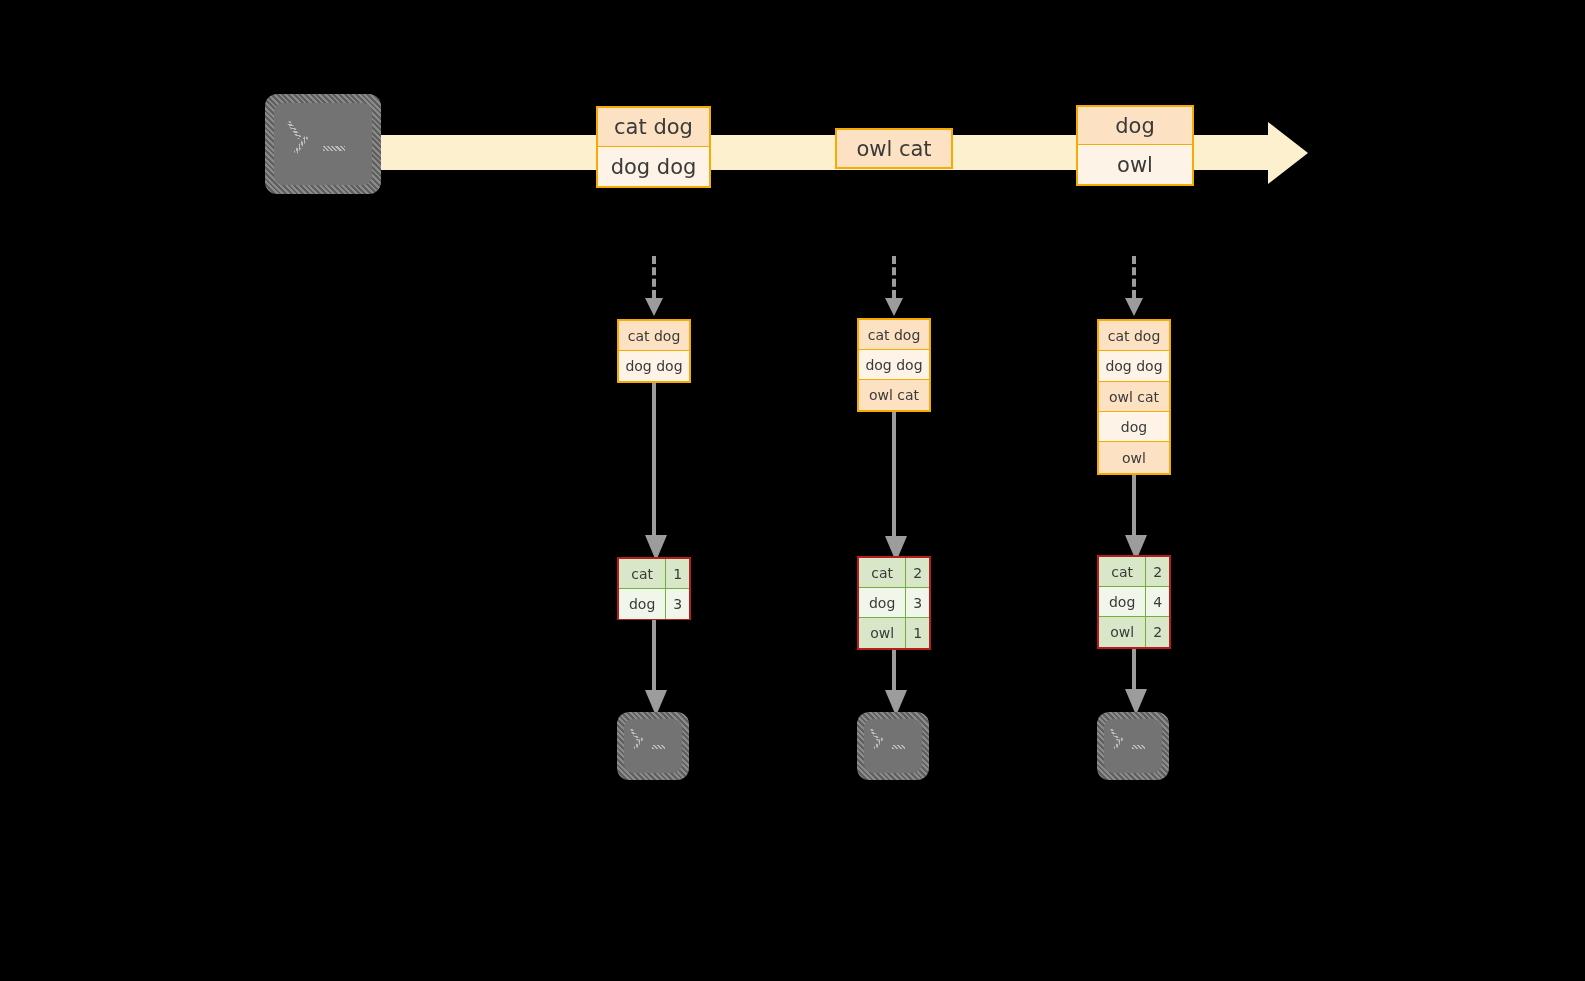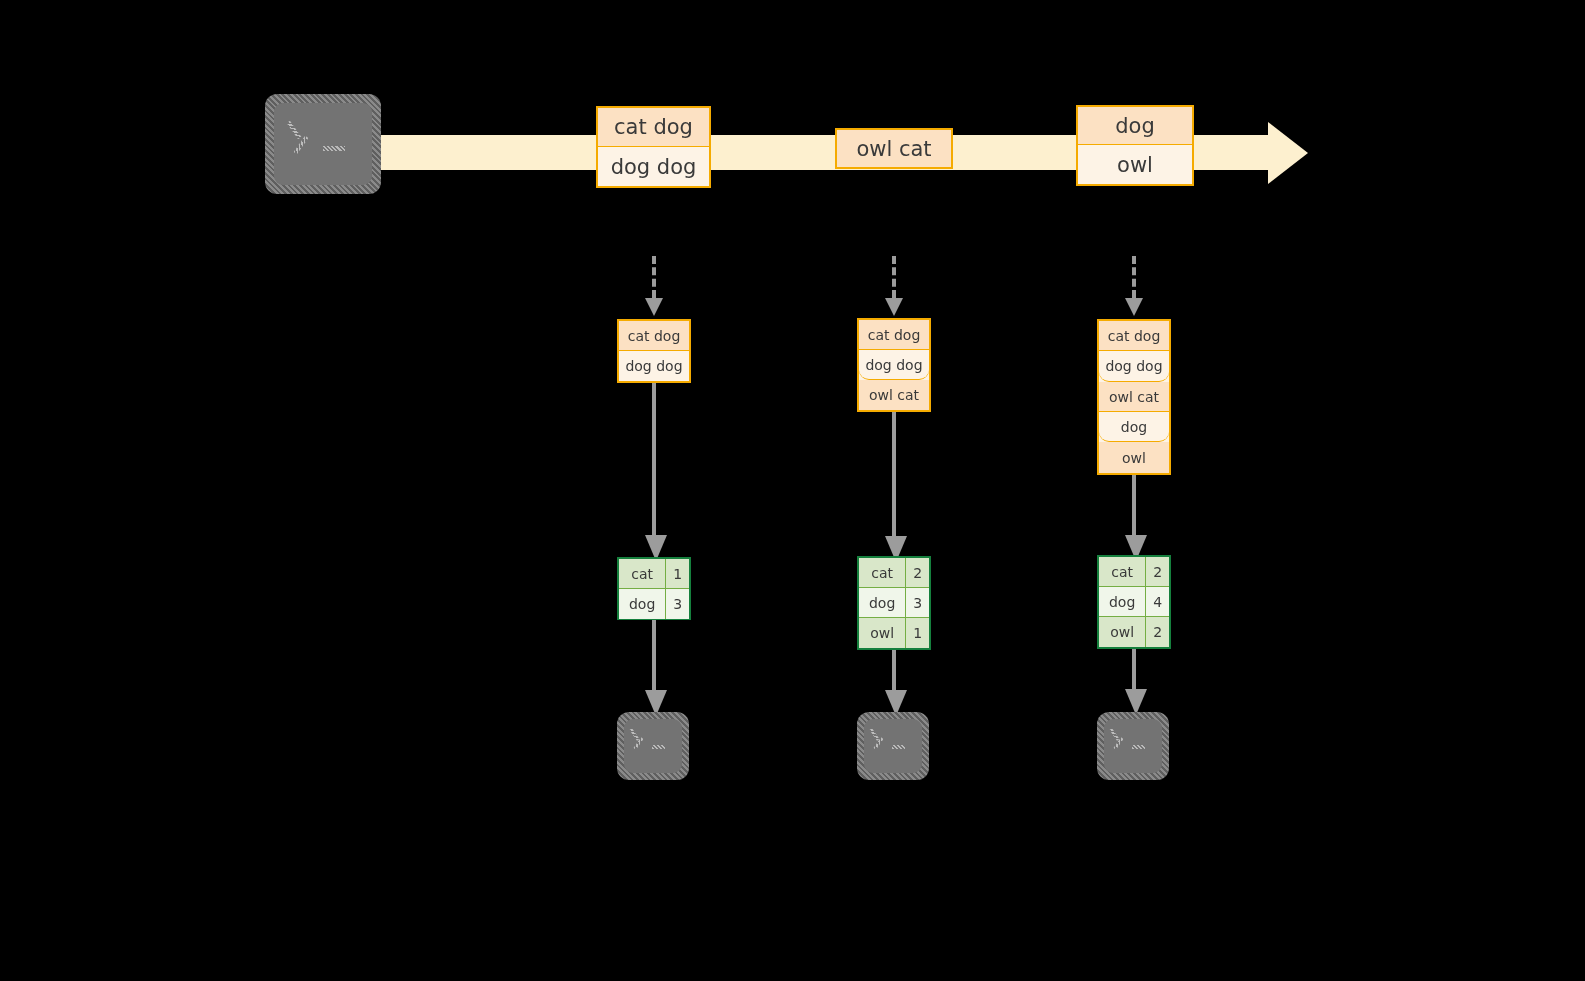--- a/index.html
+++ b/index.html
@@ -81,27 +81,27 @@
     box-sizing: border-box;
     display: flex;
     align-items: center;
     justify-content: center;
     color: #3a3a3a;
     border-bottom: 1.5px solid #f5ab00;
     white-space: nowrap;
   }
   .rec-row:last-child { border-bottom: none; }
   .rec-row.dark  { background: #fce1c3; }
-  .rec-row.light { background: #fdf3e6; border-radius: 10px; }
+  .rec-row.light { background: #fdf3e6; }
 
   
   .res-table {
     position: absolute;
     box-sizing: border-box;
-    border: 2px solid #15803d;
+    border: 2px solid #b91c1c;
     background: #eef5e6;
   }
   .res-row {
     display: flex;
     box-sizing: border-box;
     border-bottom: 1.5px solid #74ae43;
   }
   .res-row:last-child { border-bottom: none; }
   .res-cell {
     box-sizing: border-box;

